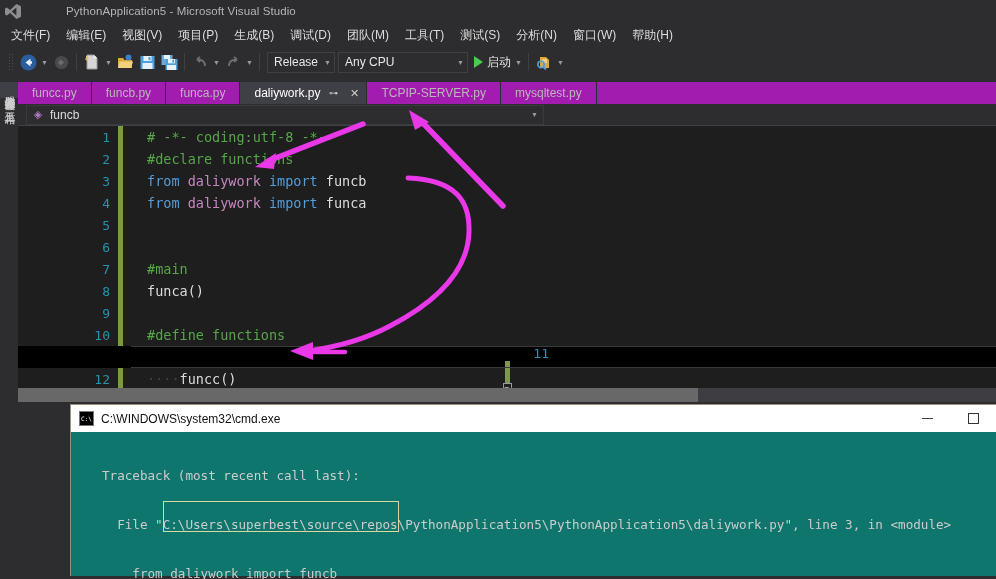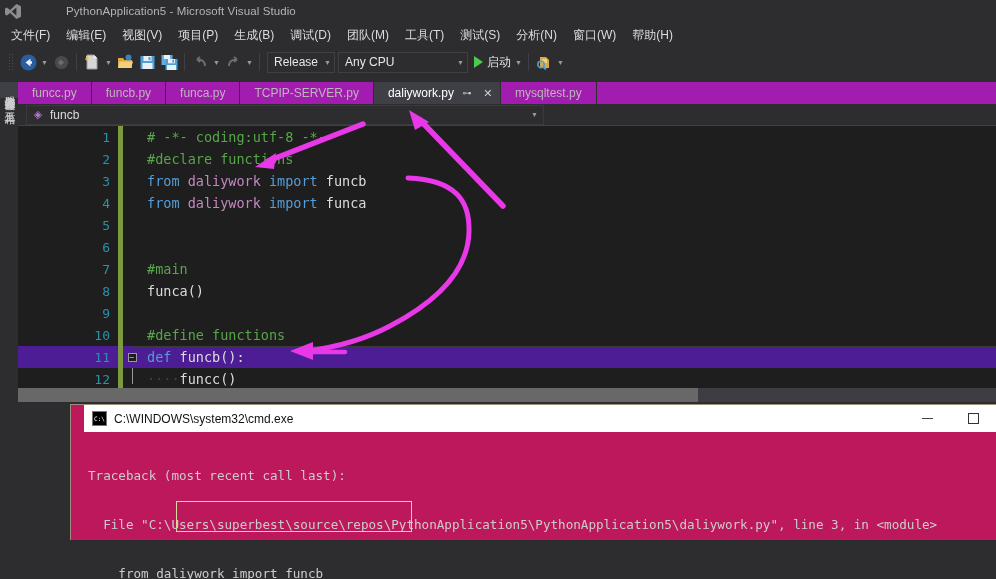--- a/index.html
+++ b/index.html
@@ -141,21 +141,21 @@
     background: #1e1e1e; overflow: hidden;
   }
   .codelines {
     position: absolute; left: 0; top: 0; width: 978px; height: 100%;
     font-family: "DejaVu Sans Mono", monospace; font-size: 13.5px;
   }
   .cline {
     position: relative; height: 22px; display: flex; align-items: center;
     white-space: pre;
   }
-  .cline.cur { background: #4c1d95; }
+  .cline.cur { background: #000000; flex-direction: column; }
   .cline.cur::before,
   .cline.cur::after {
     content: ""; position: absolute; left: 113px; right: 0; height: 1px;
     background: #3a3a3a;
   }
   .cline.cur::before { top: 0; }
   .cline.cur::after { bottom: 0; }
   .ln {
     width: 100px; text-align: right; padding-right: 8px;
     color: #2b91af; font-size: 13px; flex: none;
@@ -189,23 +189,23 @@
     position: absolute; left: 0; top: 0; width: 680px; height: 14px;
     background: #686868;
   }
   .statusband {
     position: absolute; left: 0; top: 402px; width: 996px; height: 177px;
     background: #2d2d30;
   }
 
   
   .console {
-    position: absolute; left: 70px; top: 404px; width: 926px; height: 136px;
-    background: #be185d; border: 1px solid #9a8f7a;
-    border-right: none; border-bottom: none; padding-left: 13px;
+    position: absolute; left: 70px; top: 404px; width: 926px; height: 172px;
+    background: #0f766e; border: 1px solid #9a8f7a;
+    border-right: none; border-bottom: none;
   }
   .con-title {
     height: 27px; background: #ffffff; display: flex; align-items: center;
     padding-left: 8px;
   }
   .con-ico {
     width: 15px; height: 15px; background: #000; border: 1px solid #777;
     margin-right: 7px; flex: none; color: #fff; font-size: 6px;
     font-family: "DejaVu Sans Mono", monospace;
     display: flex; align-items: center; justify-content: center;
@@ -217,21 +217,21 @@
     justify-content: center; flex: none; color: #222; font-size: 13px;
   }
   .con-min-glyph { width: 11px; height: 1px; background: #444; display: block; }
   .con-max-glyph { width: 11px; height: 11px; border: 1px solid #333; display: block; }
   .con-body {
     position: relative; padding: 4px 0 0 4px;
     font-family: "DejaVu Sans Mono", monospace;
     font-size: 12.6px; line-height: 16.2px;
     color: #cccccc; white-space: pre;
   }
-  .con-line { white-space: pre; }
+  .con-line { white-space: pre; margin-left: 27px; }
   .hl-box {
     position: absolute; border: 1px solid #d8d8a0;
     pointer-events: none;
   }
 
   
   .anno {
     position: absolute; left: 0; top: 0; width: 996px; height: 579px;
     pointer-events: none;
   }
@@ -377,27 +377,27 @@
   <div class="tabstrip">
     <div class="tab">
       <span>funcc.py</span>
     </div>
     <div class="tab">
       <span>funcb.py</span>
     </div>
     <div class="tab">
       <span>funca.py</span>
     </div>
-    <div class="tab">
-      <span>TCPIP-SERVER.py</span>
-    </div>
     <div class="tab active">
       <span>daliywork.py</span>
       <span class="tab-pin">⊶</span>
       <span class="tab-close">✕</span>
+    </div>
+    <div class="tab">
+      <span>TCPIP-SERVER.py</span>
     </div>
     <div class="tab">
       <span>mysqltest.py</span>
     </div>
   </div>
 
   <div class="navbar">
     <div class="nav-combo">
       <span class="nav-ico">◈</span>
       <span class="nav-txt">funcb</span>

